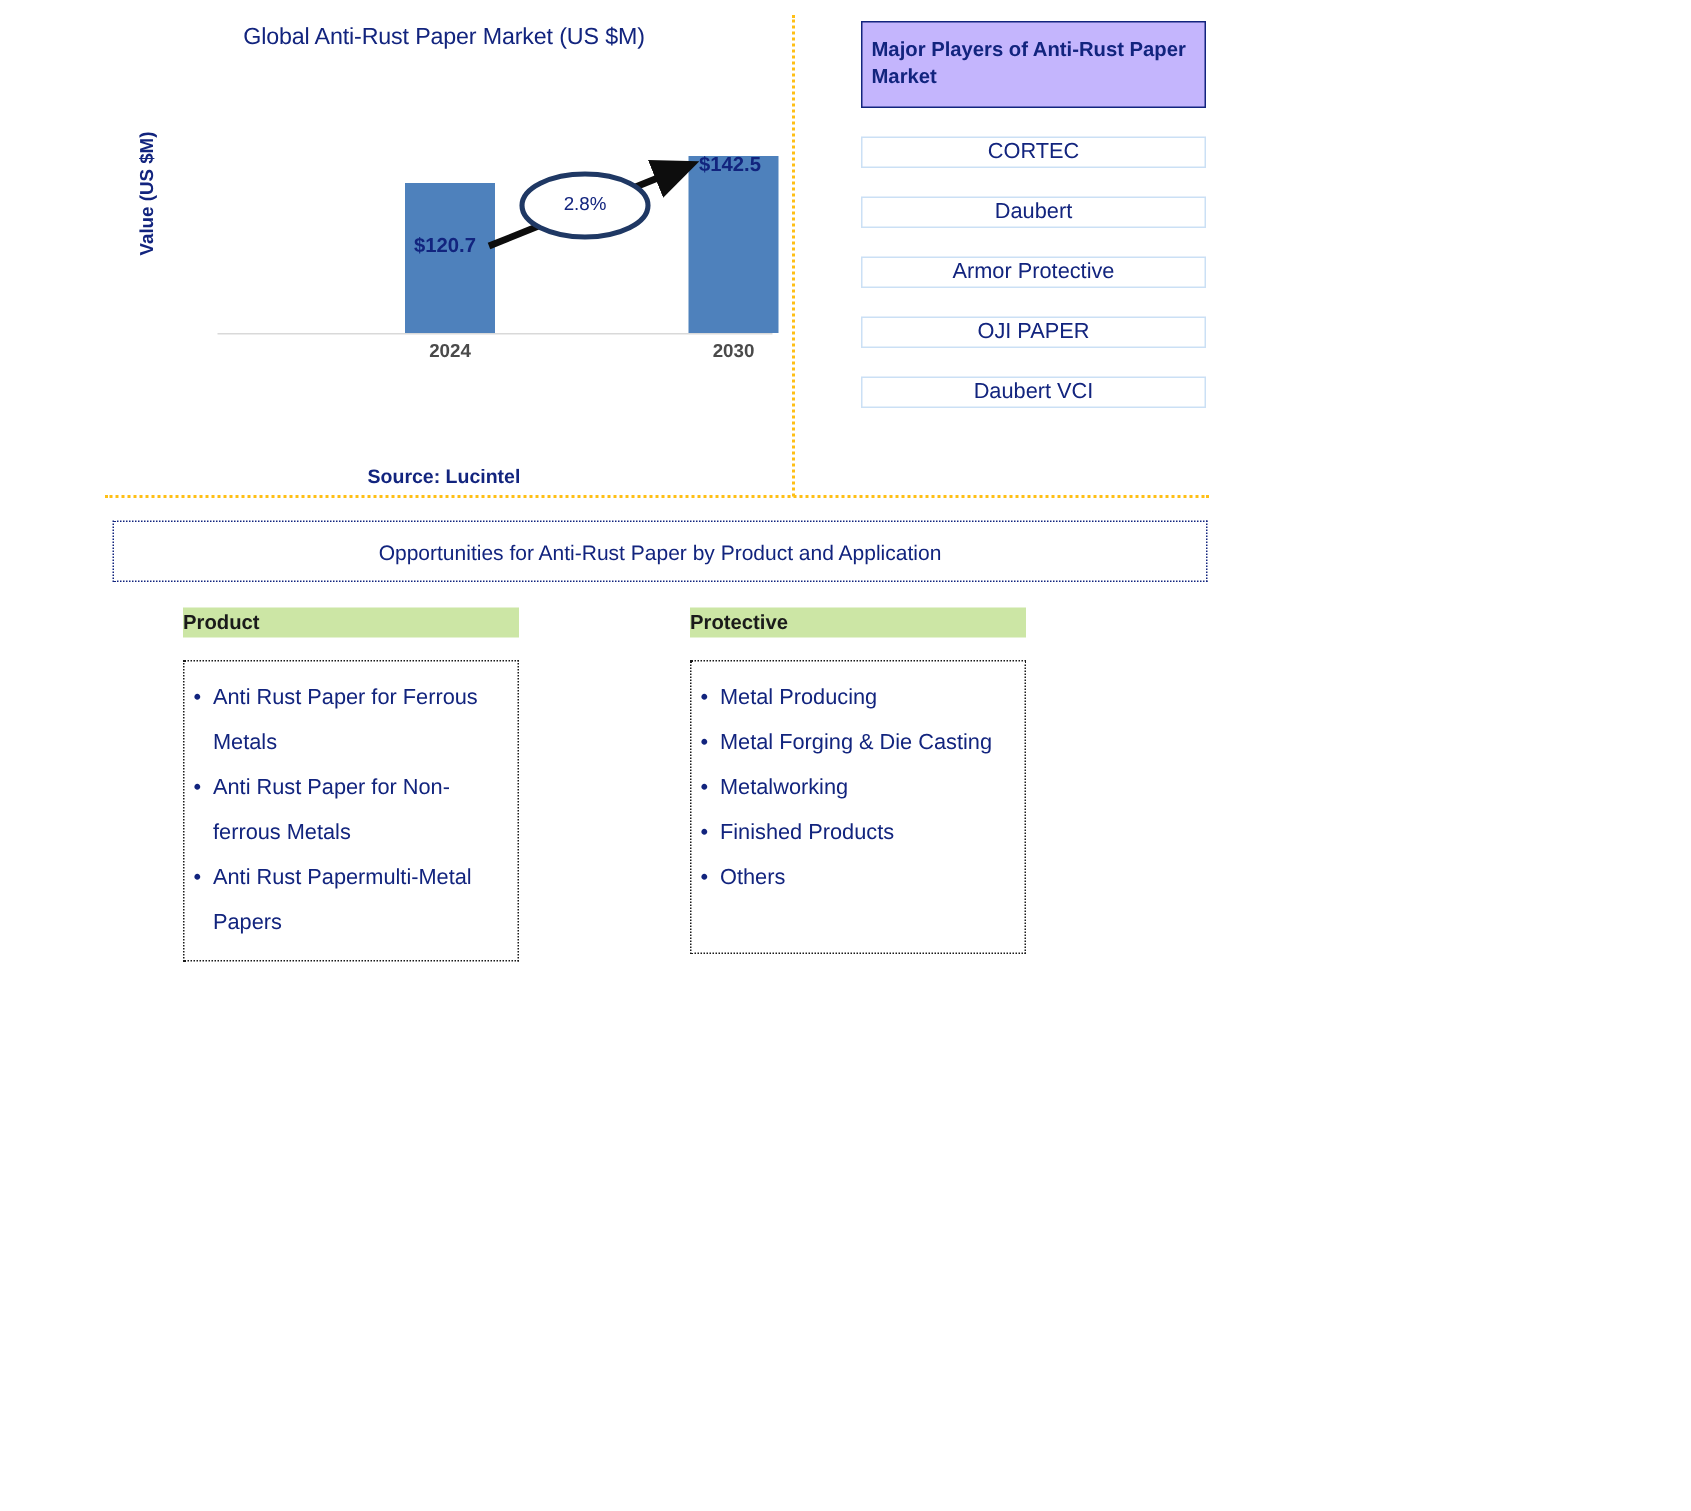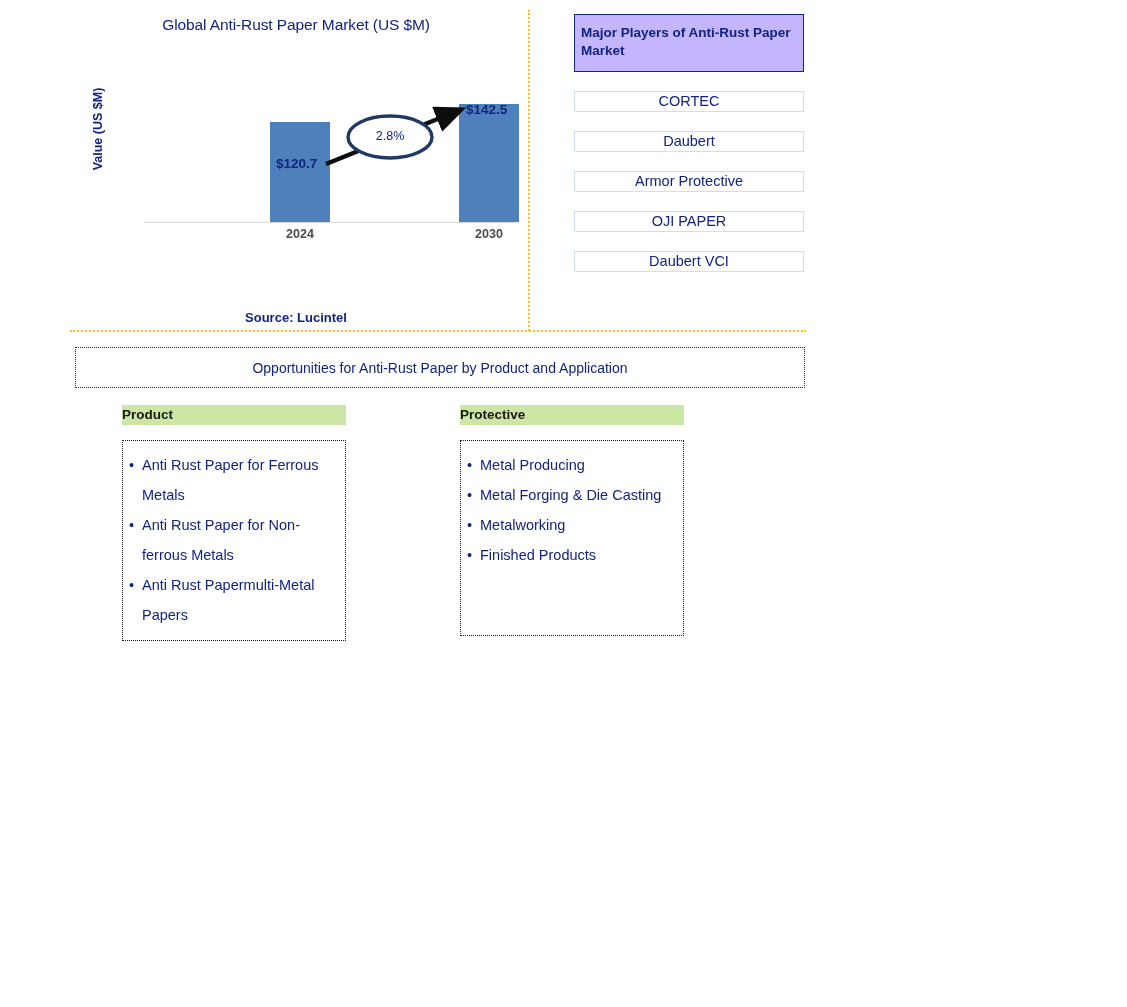--- a/index.html
+++ b/index.html
@@ -292,17 +292,18 @@
   </div>
 
   <div class="col col-application">
     <div class="col-head">Protective</div>
     <div class="col-body">
       <ul>
         <li>Metal Producing</li>
         <li>Metal Forging &amp; Die Casting</li>
         <li>Metalworking</li>
         <li>Finished Products</li>
+        <li>Others</li>
       </ul>
     </div>
   </div>
 
 </div>
 
 </body></html>

